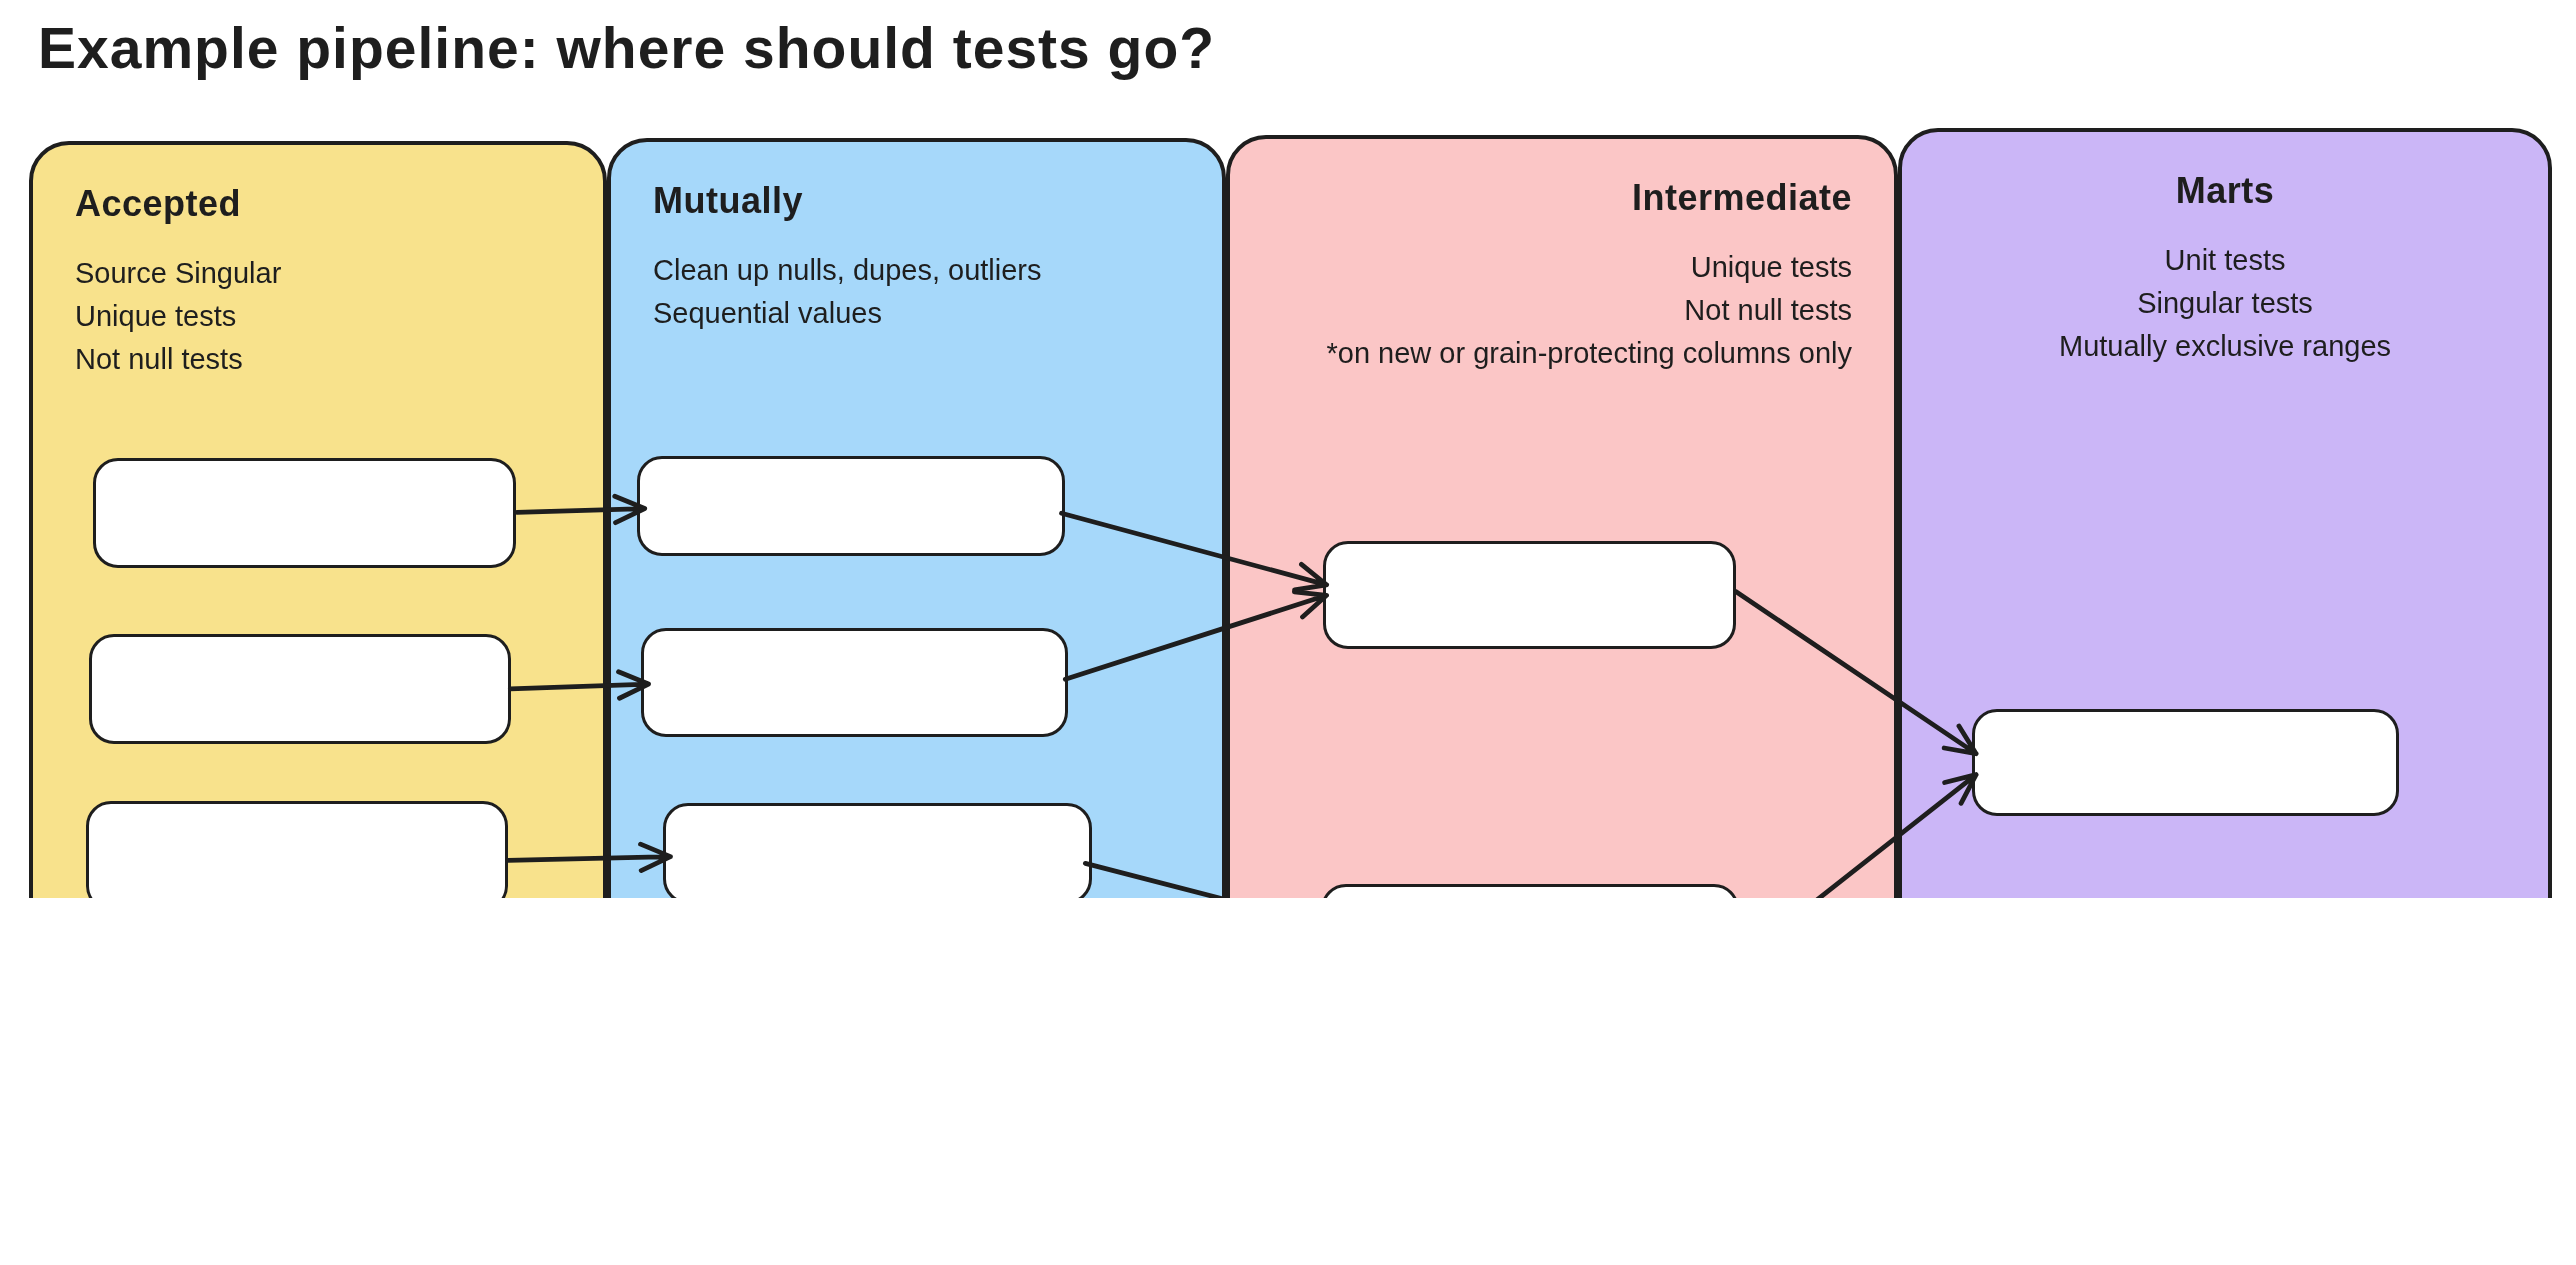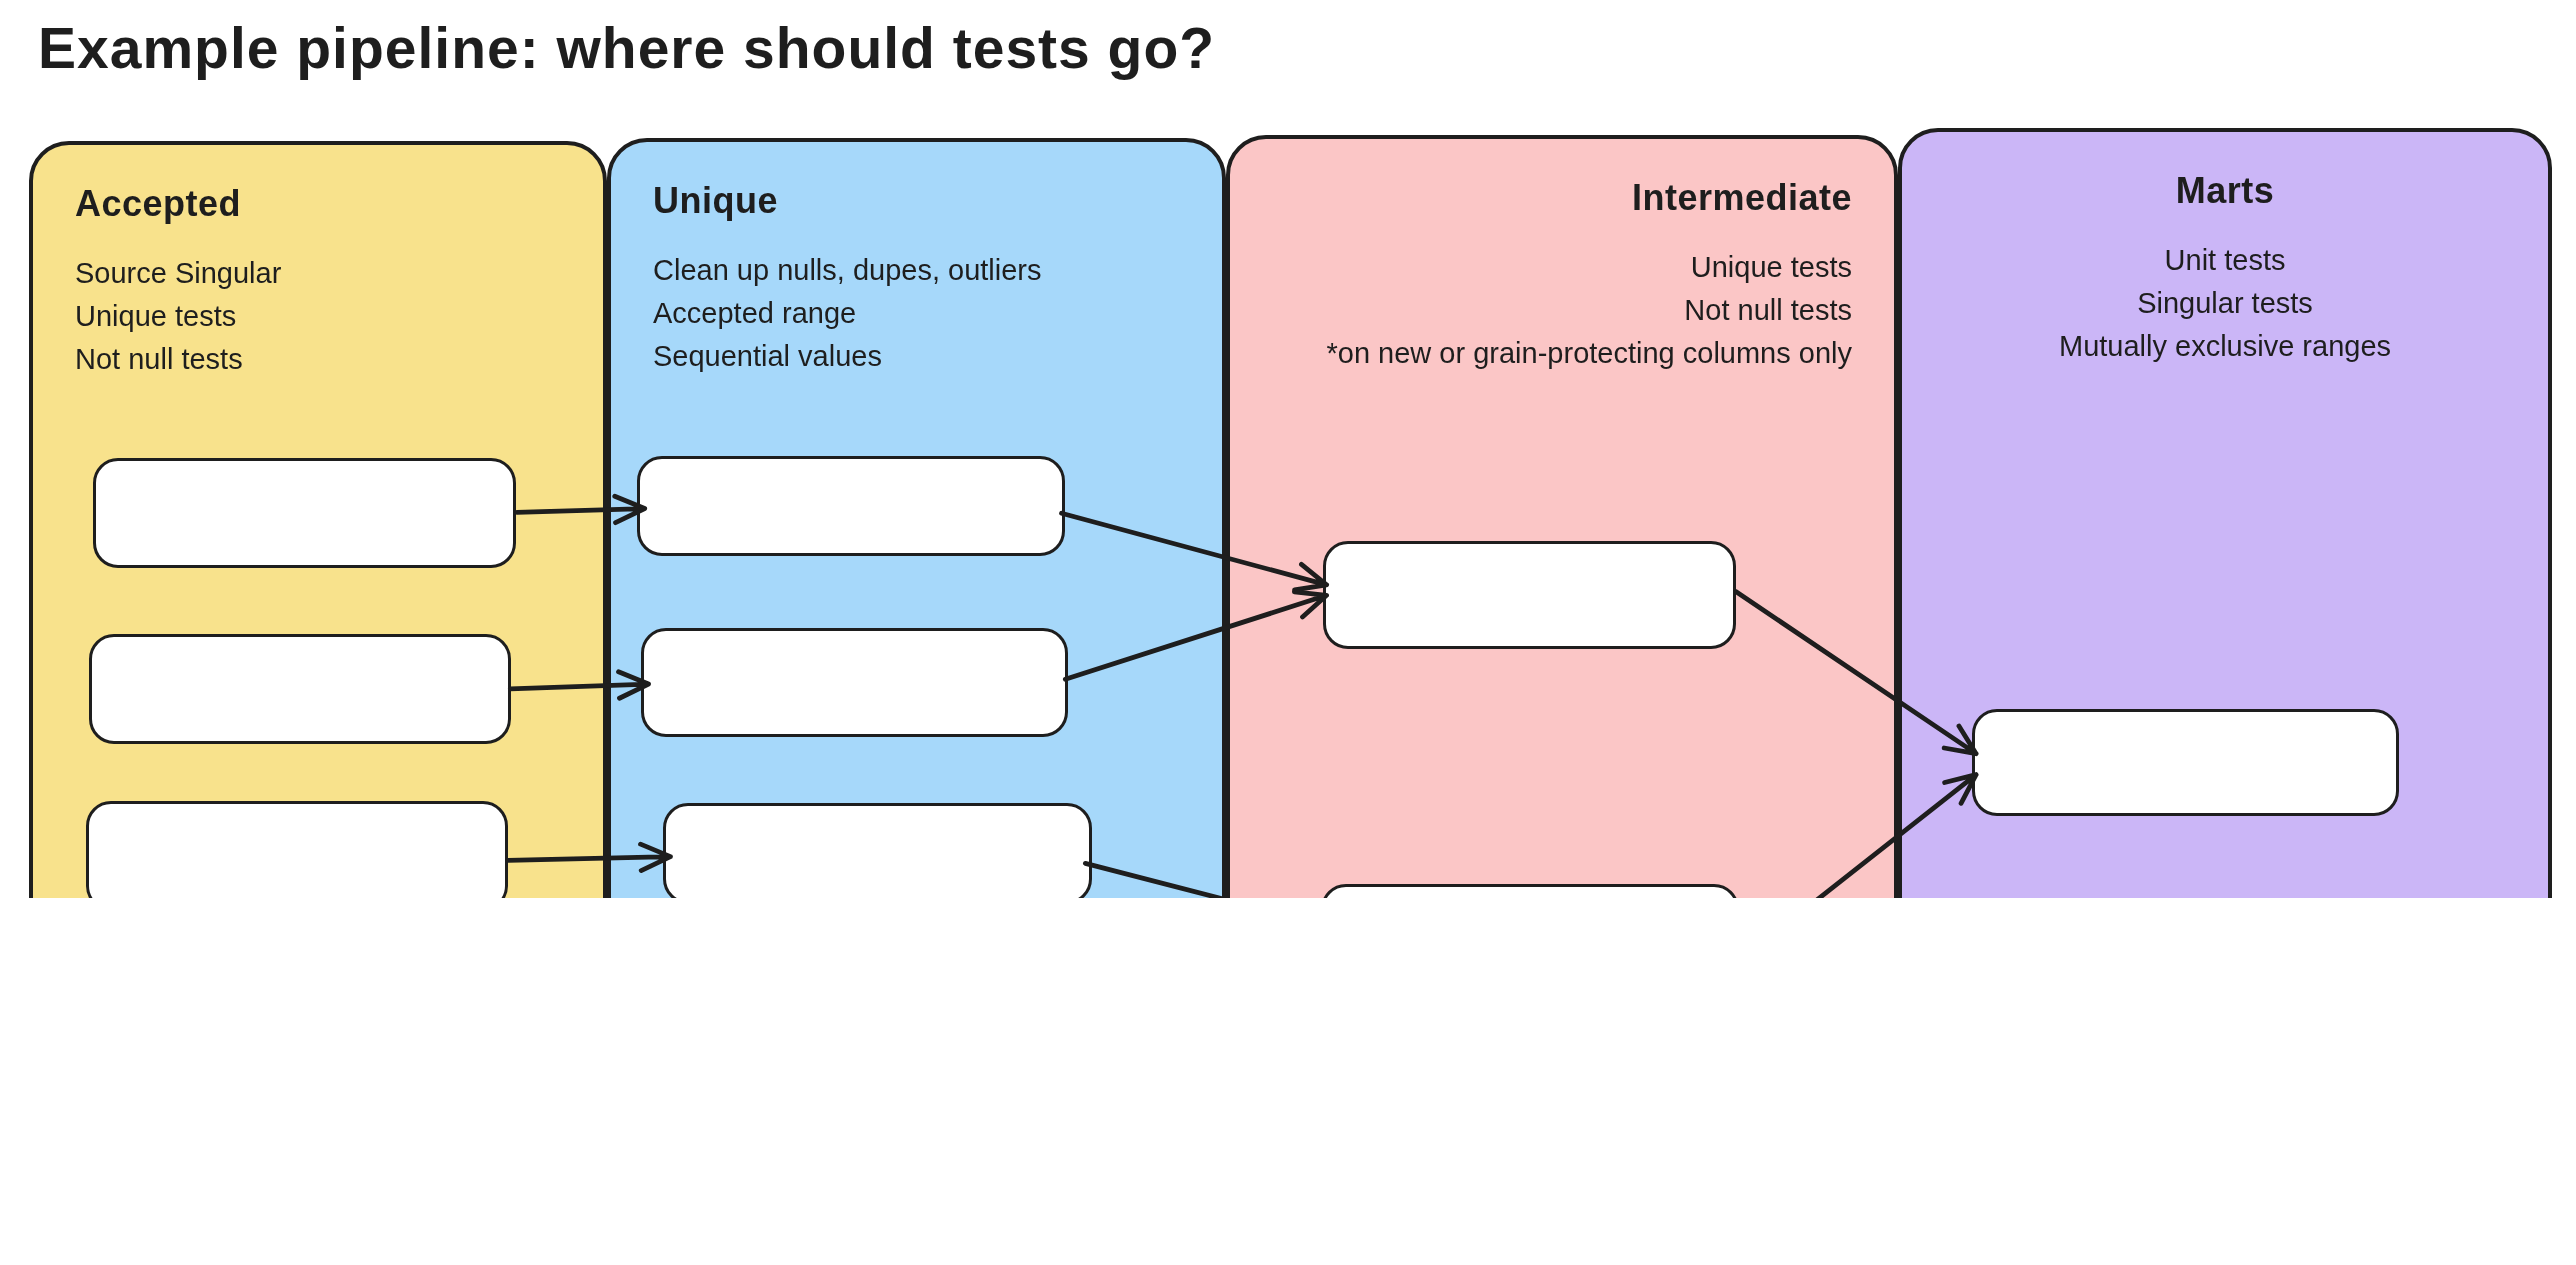--- a/index.html
+++ b/index.html
@@ -76,24 +76,23 @@
   <div id="columns-layer">
       <div class="column" style="left: 29px; top: 141px; width: 578px; height: 1072px; background: rgb(248, 226, 140);">
         <div class="col-title">Accepted</div>
         <div class="col-notes">
           <div class="note-line">Source Singular</div>
           <div class="note-line">Unique tests</div>
           <div class="note-line">Not null tests</div>
         </div>
       </div>
       <div class="column" style="left: 607px; top: 138px; width: 619px; height: 1077px; background: rgb(166, 216, 250);">
-        <div class="col-title">Unique</div>
+        <div class="col-title">Mutually</div>
         <div class="col-notes">
           <div class="note-line">Clean up nulls, dupes, outliers</div>
-          <div class="note-line">Accepted range</div>
           <div class="note-line">Sequential values</div>
         </div>
       </div>
       <div class="column" style="left: 1226px; top: 135px; width: 672px; height: 1080px; background: rgb(251, 198, 198); text-align: right;">
         <div class="col-title">Intermediate</div>
         <div class="col-notes">
           <div class="note-line">Unique tests</div>
           <div class="note-line">Not null tests</div>
           <div class="note-line">*on new or grain-protecting columns only</div>
         </div>

